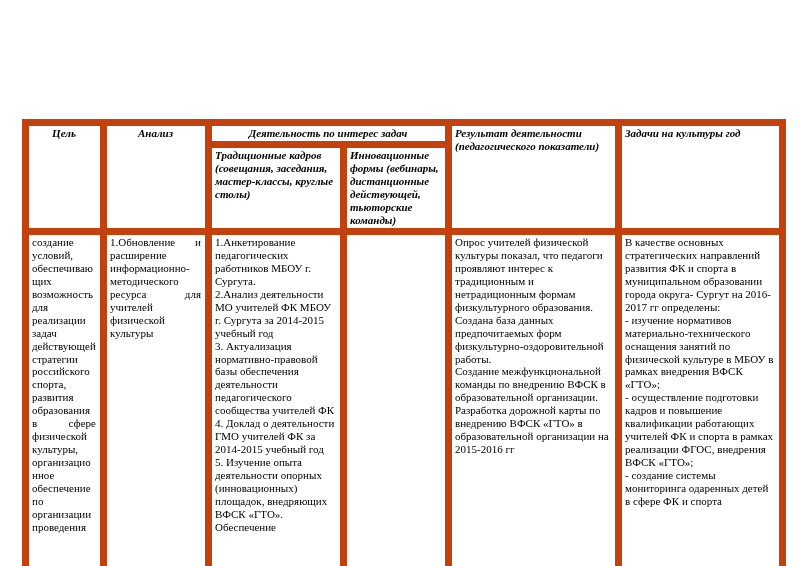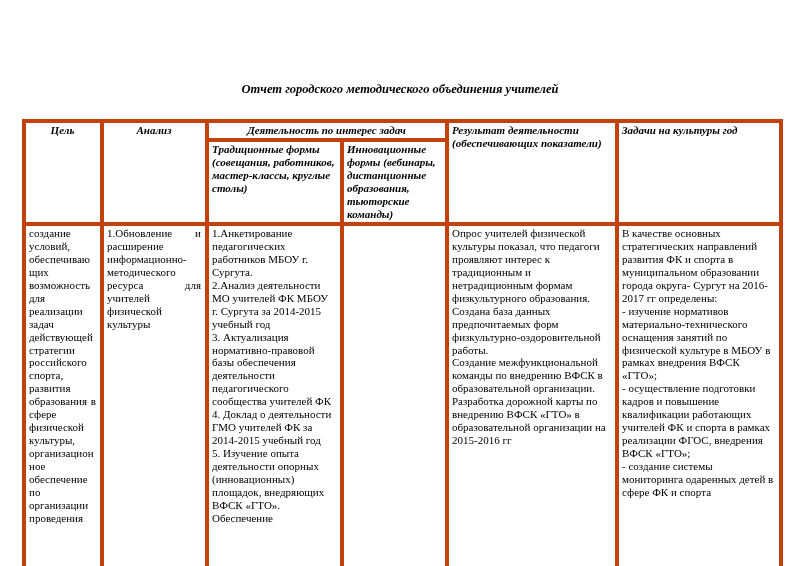--- a/index.html
+++ b/index.html
@@ -25,21 +25,21 @@
   table.report {
     position: absolute;
     top: 119px;
     left: 22px;
     width: 757px;
     border-collapse: collapse;
     table-layout: fixed;
   }
   table.report th,
   table.report td {
-    border: 4px solid #c2410c;
+    border: 7px solid #c2410c;
     vertical-align: top;
     font-size: 11px;
     line-height: 1.18;
     padding: 1px 4px 1px 3px;
     font-weight: normal;
   }
   table.report th.h {
     font-weight: bold;
     font-style: italic;
   }
@@ -47,43 +47,42 @@
   .left    { text-align: left; }
   .justify { text-align: justify; }
   .pre     { white-space: pre-line; }
   .breakword { overflow-wrap: break-word; word-wrap: break-word; }
   tr.body-row td { height: 460px; }
 </style>
 </head>
 <body>
 
 <div class="report-title">
-  <div>Отчет городского методического объединения учителей</div>
 </div>
 
 <table class="report">
   <colgroup>
     <col style="width:78px">
     <col style="width:105px">
     <col style="width:135px">
     <col style="width:105px">
     <col style="width:170px">
     <col style="width:164px">
   </colgroup>
   <tbody>
     <tr>
       <th class="h center" rowspan="2">Цель</th>
       <th class="h center" rowspan="2">Анализ</th>
       <th class="h center" colspan="2">Деятельность по интерес задач</th>
-      <th class="h left" rowspan="2">Результат деятельности (обеспечивающих показатели)</th>
+      <th class="h left" rowspan="2">Результат деятельности (педагогического показатели)</th>
       <th class="h left" rowspan="2">Задачи на культуры год</th>
     </tr>
     <tr>
-      <th class="h left">Традиционные формы (совещания, работников, мастер-классы, круглые столы)</th>
-      <th class="h left">Инновационные формы (вебинары, дистанционные образования, тьюторские команды)</th>
+      <th class="h left">Традиционные кадров (совещания, заседания, мастер-классы, круглые столы)</th>
+      <th class="h left">Инновационные формы (вебинары, дистанционные действующей, тьюторские команды)</th>
     </tr>
     <tr class="body-row">
       <td class="justify breakword">создание условий, обеспечивающих возможность для реализации задач действующей стратегии российского спорта, развития образования в сфере физической культуры, организационное обеспечение по организации проведения</td>
       <td class="justify pre">1.Обновление и расширение информационно-методического ресурса для учителей физической культуры</td>
       <td class="left pre">1.Анкетирование педагогических работников МБОУ г. Сургута.
 2.Анализ деятельности МО учителей ФК МБОУ г. Сургута за 2014-2015 учебный год
 3. Актуализация нормативно-правовой базы обеспечения деятельности педагогического сообщества учителей ФК
 4. Доклад о деятельности ГМО учителей ФК за 2014-2015 учебный год
 5. Изучение опыта деятельности опорных (инновационных) площадок, внедряющих ВФСК «ГТО». Обеспечение</td>
       <td class="left pre"></td>

